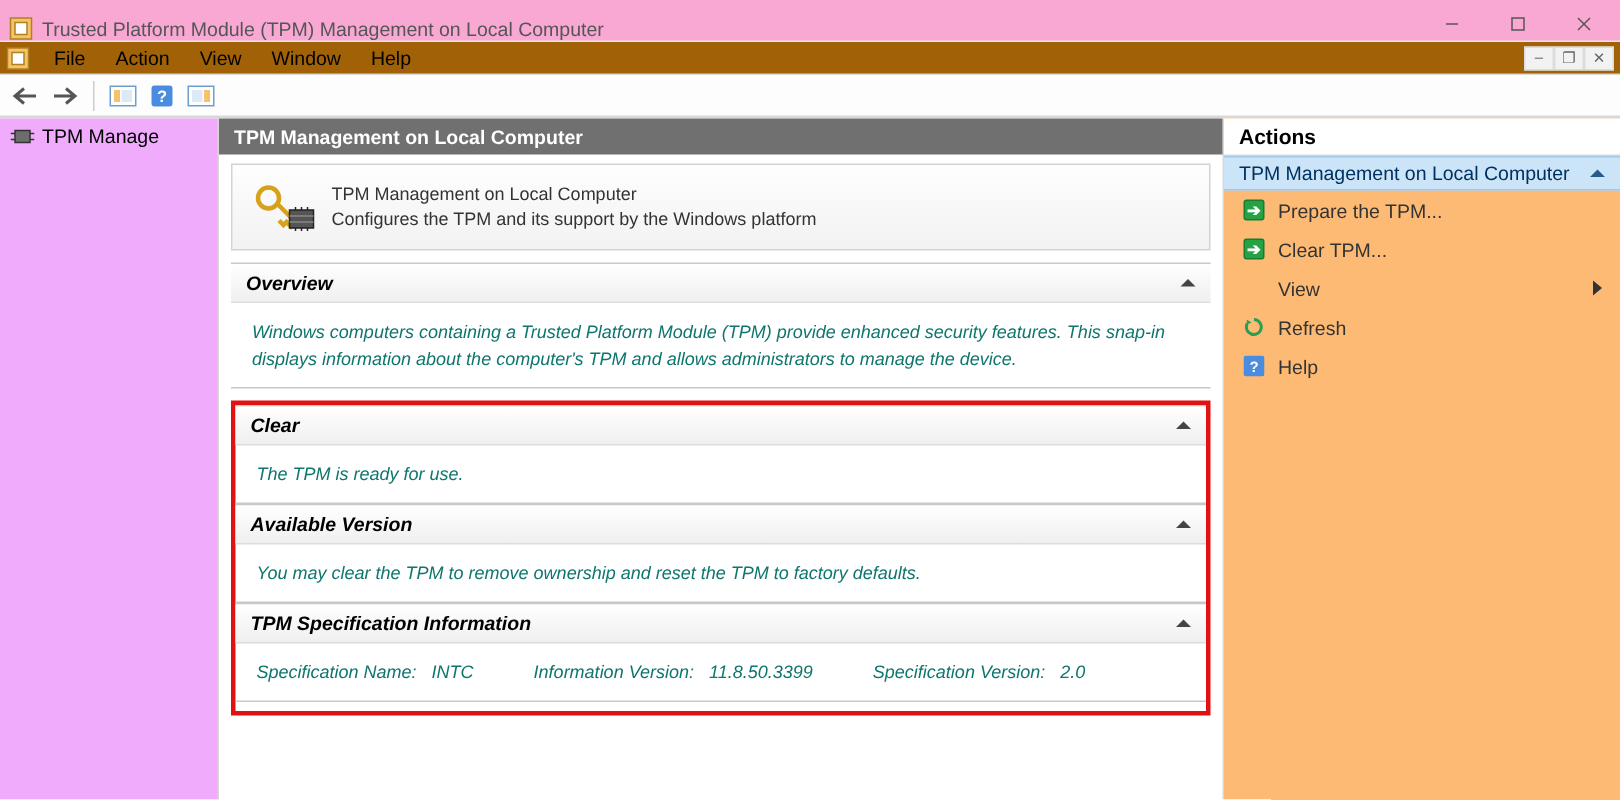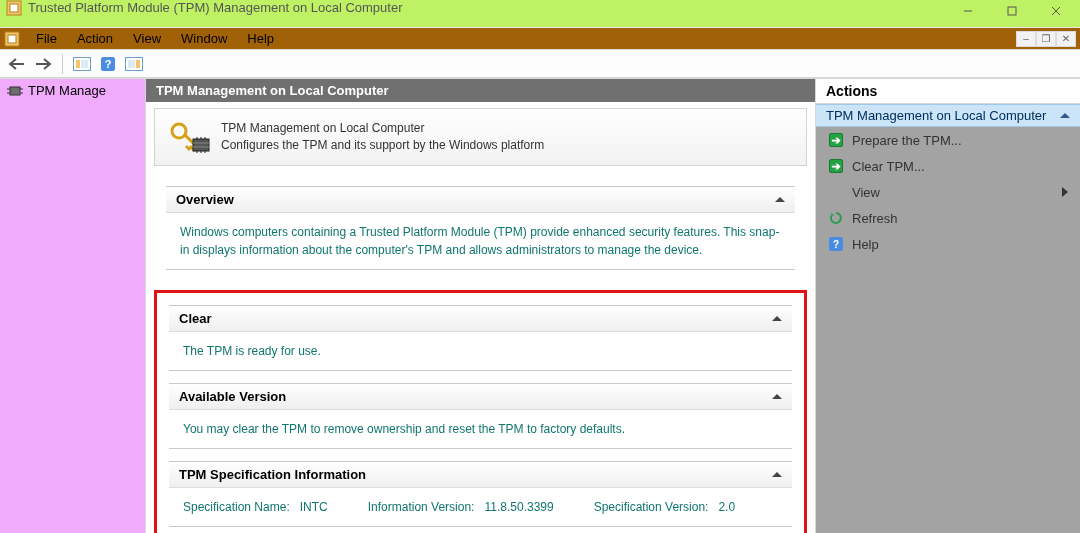--- a/index.html
+++ b/index.html
@@ -10,23 +10,23 @@
     font-size: 12px;
     background: #ffffff;
     color: #000;
     overflow: hidden;
   }
 
   
   .title-bar {
     height: 28px;
     display: flex;
-    align-items: flex-start;
+    align-items: flex-end;
     padding: 0 4px 0 6px;
-    background: #bef264;
+    background: #f9a8d4;
     border-bottom: 1px solid #e6e6e6;
     font-size: 13px;
     color: #555;
   }
   .title-bar .title-text { flex: 1; }
   .title-bar .tb-icon { width: 16px; height: 16px; margin-right: 6px; display:flex; align-items:center; justify-content:center; }
   .win-controls { display: flex; gap: 4px; }
   .win-btn {
     width: 40px; height: 22px;
     display: flex; align-items: center; justify-content: center;
@@ -127,21 +127,22 @@
   .red-wrap {
     border: 3px solid #e11212;
     margin: 4px 8px 8px 8px;
     padding-bottom: 6px;
   }
   .plain-wrap { margin: 4px 8px; }
 
   .panel {
     border-top: 1px solid #c8c8c8;
     border-bottom: 1px solid #c8c8c8;
-    margin: 12px;
+    margin: 0;
+    font-style: italic;
   }
   .panel-head {
     display: flex;
     align-items: center;
     justify-content: space-between;
     background: linear-gradient(#ffffff,#efefef);
     padding: 5px 10px;
     font-weight: 600;
     font-size: 13px;
     border-bottom: 1px solid #dcdcdc;
@@ -158,21 +159,21 @@
     border-right: 5px solid transparent;
     border-bottom: 5px solid #444;
   }
   .mfr-row { display: flex; gap: 40px; }
   .mfr-row > div { white-space: nowrap; }
   .mfr-lbl::after { content: "  "; white-space: pre; }
 
   
   .actions-pane {
     width: 264px;
-    background: #a3a3a3;
+    background: #fdba74;
   }
   .actions-header {
     background: #fff;
     font-weight: 700;
     font-size: 14px;
     padding: 4px 10px;
     border-bottom: 1px solid #d8d8d8;
   }
   .actions-section {
     background: #cce4f7;

